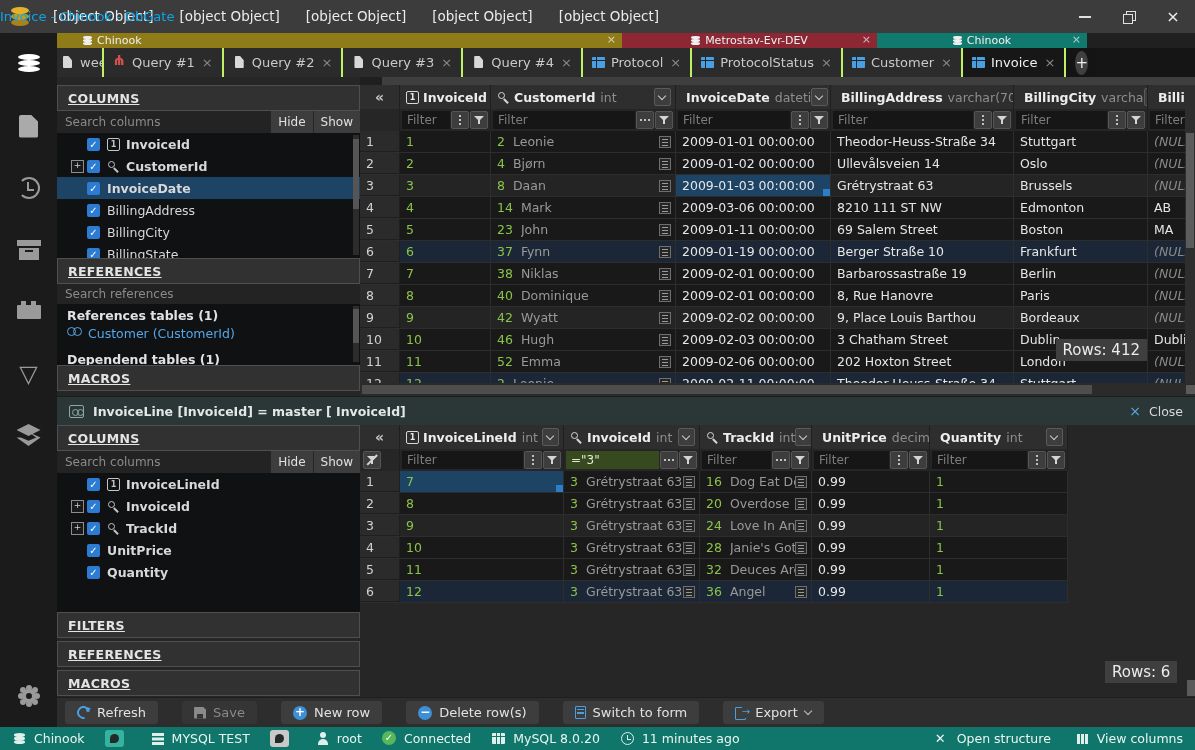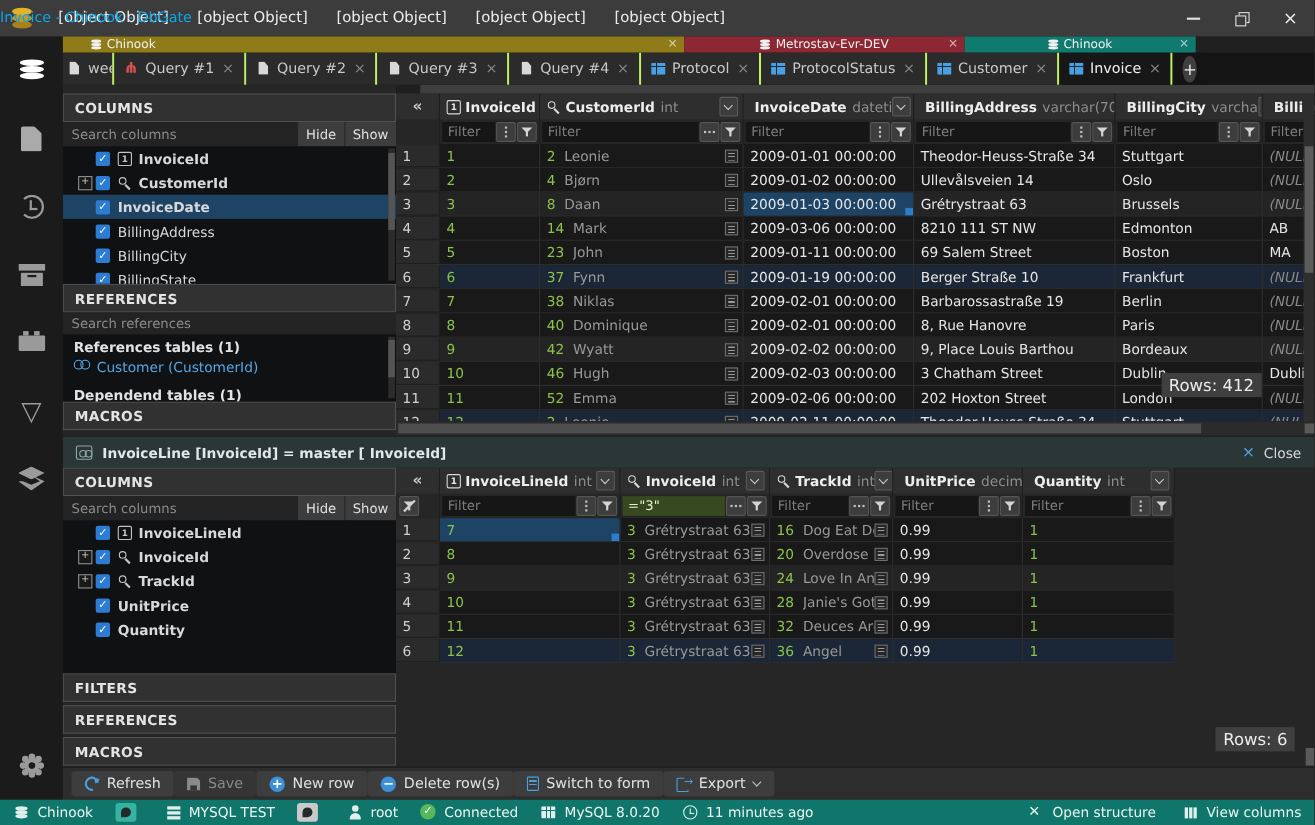--- a/index.html
+++ b/index.html
@@ -73,21 +73,21 @@
   .hstrip-top { position:absolute; left:360px; top:77px; width:835px; height:8px; background:#3f3f3f; z-index:5; }
   .hstrip-top i { position:absolute; left:0; top:0; width:22px; height:8px; background:#1f1f1f; }
   .hstrip-mid { position:absolute; left:360px; top:383px; width:835px; height:13px; background:#2b2b2b; z-index:5; }
   .hstrip-mid i { position:absolute; left:2px; top:2px; width:730px; height:9px; background:#4e4e4e; }
   .hstrip-mid b { position:absolute; right:0; top:2px; width:9px; height:9px; background:#5a5a5a; }
 
   
   .panel { position:absolute; left:57px; width:303px; background:#262626; z-index:4; }
   .p-upper { top:85px; height:311px; }
   .p-lower { top:425px; height:272px; }
-  .section-h { height:26px; background:#313131; border:1px solid #4f4f4f; display:flex; align-items:center; padding:0 10px; font-weight:bold; font-size:12.5px; color:#e4e4e4; letter-spacing:.3px; }
+  .section-h { height:26px; background:#313131; border:1px solid #4f4f4f; display:flex; align-items:center; padding:0 10px; font-weight:bold; font-size:12.5px; color:#e4e4e4; letter-spacing:.3px;text-decoration:underline; }
   .search-row { height:22px; display:flex; }
   .psearch { flex:1; background:#232323; border:none; outline:none; color:#ccc; font-family:inherit; font-size:12px; padding:0 8px; min-width:0; }
   .psearch::placeholder { color:#8b8b8b; }
   .hs-btn { background:#3d3d3d; color:#e0e0e0; font-size:12px; display:flex; align-items:center; padding:0 7px; margin-left:1px; }
   .plist { background:#101113; overflow:hidden; position:relative; }
   .pitem { height:22px; display:flex; align-items:center; padding-left:14px; color:#d8d8d8; white-space:nowrap; }
   .pitem.b { font-weight:bold; }
   .pitem.selected { background:#1d4365; }
   .exp-slot { width:16px; flex:0 0 auto; }
   .exp-slot[data-exp]::before { content:"+"; display:block; width:11px; height:11px; border:1px solid #8d8d8d; background:#191919; color:#cfcfcf; font-size:9px; line-height:9px; text-align:center; font-weight:normal; }
@@ -166,21 +166,21 @@
   
   .detail-bar { position:absolute; left:57px; top:396px; width:1138px; height:29px; background:#2a3736; display:flex; align-items:center; padding:0 12px; z-index:6; border-top:1px solid #1c1c1c; }
   .dlink { position:relative; width:15px; height:13px; border:1px solid #8fa8a4; border-radius:2px; margin-right:9px; flex:0 0 auto; }
   .dlink::before { content:""; position:absolute; left:1.5px; top:3px; width:5px; height:5px; border:1.3px solid #8fa8a4; border-radius:50%; }
   .dlink::after { content:""; position:absolute; left:6.5px; top:3px; width:5px; height:5px; border:1.3px solid #8fa8a4; border-radius:50%; }
   .dtitle { font-weight:bold; color:#e2e8e6; }
   .dclose { margin-left:auto; display:flex; align-items:center; color:#d8d8d8; }
   .dclose b { color:#54a7e8; font-weight:normal; font-size:14px; margin-right:8px; }
 
   
-  .toolbar { position:absolute; left:57px; top:697px; width:1138px; height:30px; background:#2d2d2d; border-top:1px solid #1e1e1e; display:flex; align-items:center; padding-left:8px; gap:0; z-index:10; }
+  .toolbar { position:absolute; left:57px; top:697px; width:1138px; height:30px; background:#2d2d2d; border-top:1px solid #1e1e1e; display:flex; align-items:center; padding-left:8px; gap:24px; z-index:10; }
   .tbtn { display:flex; align-items:center; gap:7px; background:#3d3d3d; border-radius:3px; padding:4px 12px; color:#e2e2e2; font-size:13px; }
   .tbtn.disabled { color:#8a8a8a; background:#353535; }
   .ti-refresh { position:relative; width:13px; height:13px; }
   .ti-refresh::before { content:""; position:absolute; inset:0; border:2px solid #4a9fe0; border-radius:50%; border-right-color:transparent; transform:rotate(35deg); }
   .ti-refresh::after { content:""; position:absolute; right:-1px; top:0; border-left:5px solid #4a9fe0; border-top:3px solid transparent; border-bottom:3px solid transparent; transform:rotate(-15deg); }
   .ti-save { position:relative; width:12px; height:12px; background:#8a8a8a; clip-path:polygon(0 0,72% 0,100% 28%,100% 100%,0 100%); }
   .ti-save::after { content:""; position:absolute; left:3px; bottom:0; width:6px; height:5px; background:#353535; }
   .ti-plus, .ti-minus { width:14px; height:14px; border-radius:50%; background:#3d8fd6; color:#fff; font-size:12px; line-height:13px; text-align:center; font-weight:bold; }
   .ti-form { position:relative; width:11px; height:13px; border:1.5px solid #4a9fe0; border-radius:1px; }
   .ti-form::after { content:""; position:absolute; left:1px; right:1px; top:2px; height:7px; background:repeating-linear-gradient(to bottom, #4a9fe0 0 1.5px, transparent 1.5px 3.5px); }

